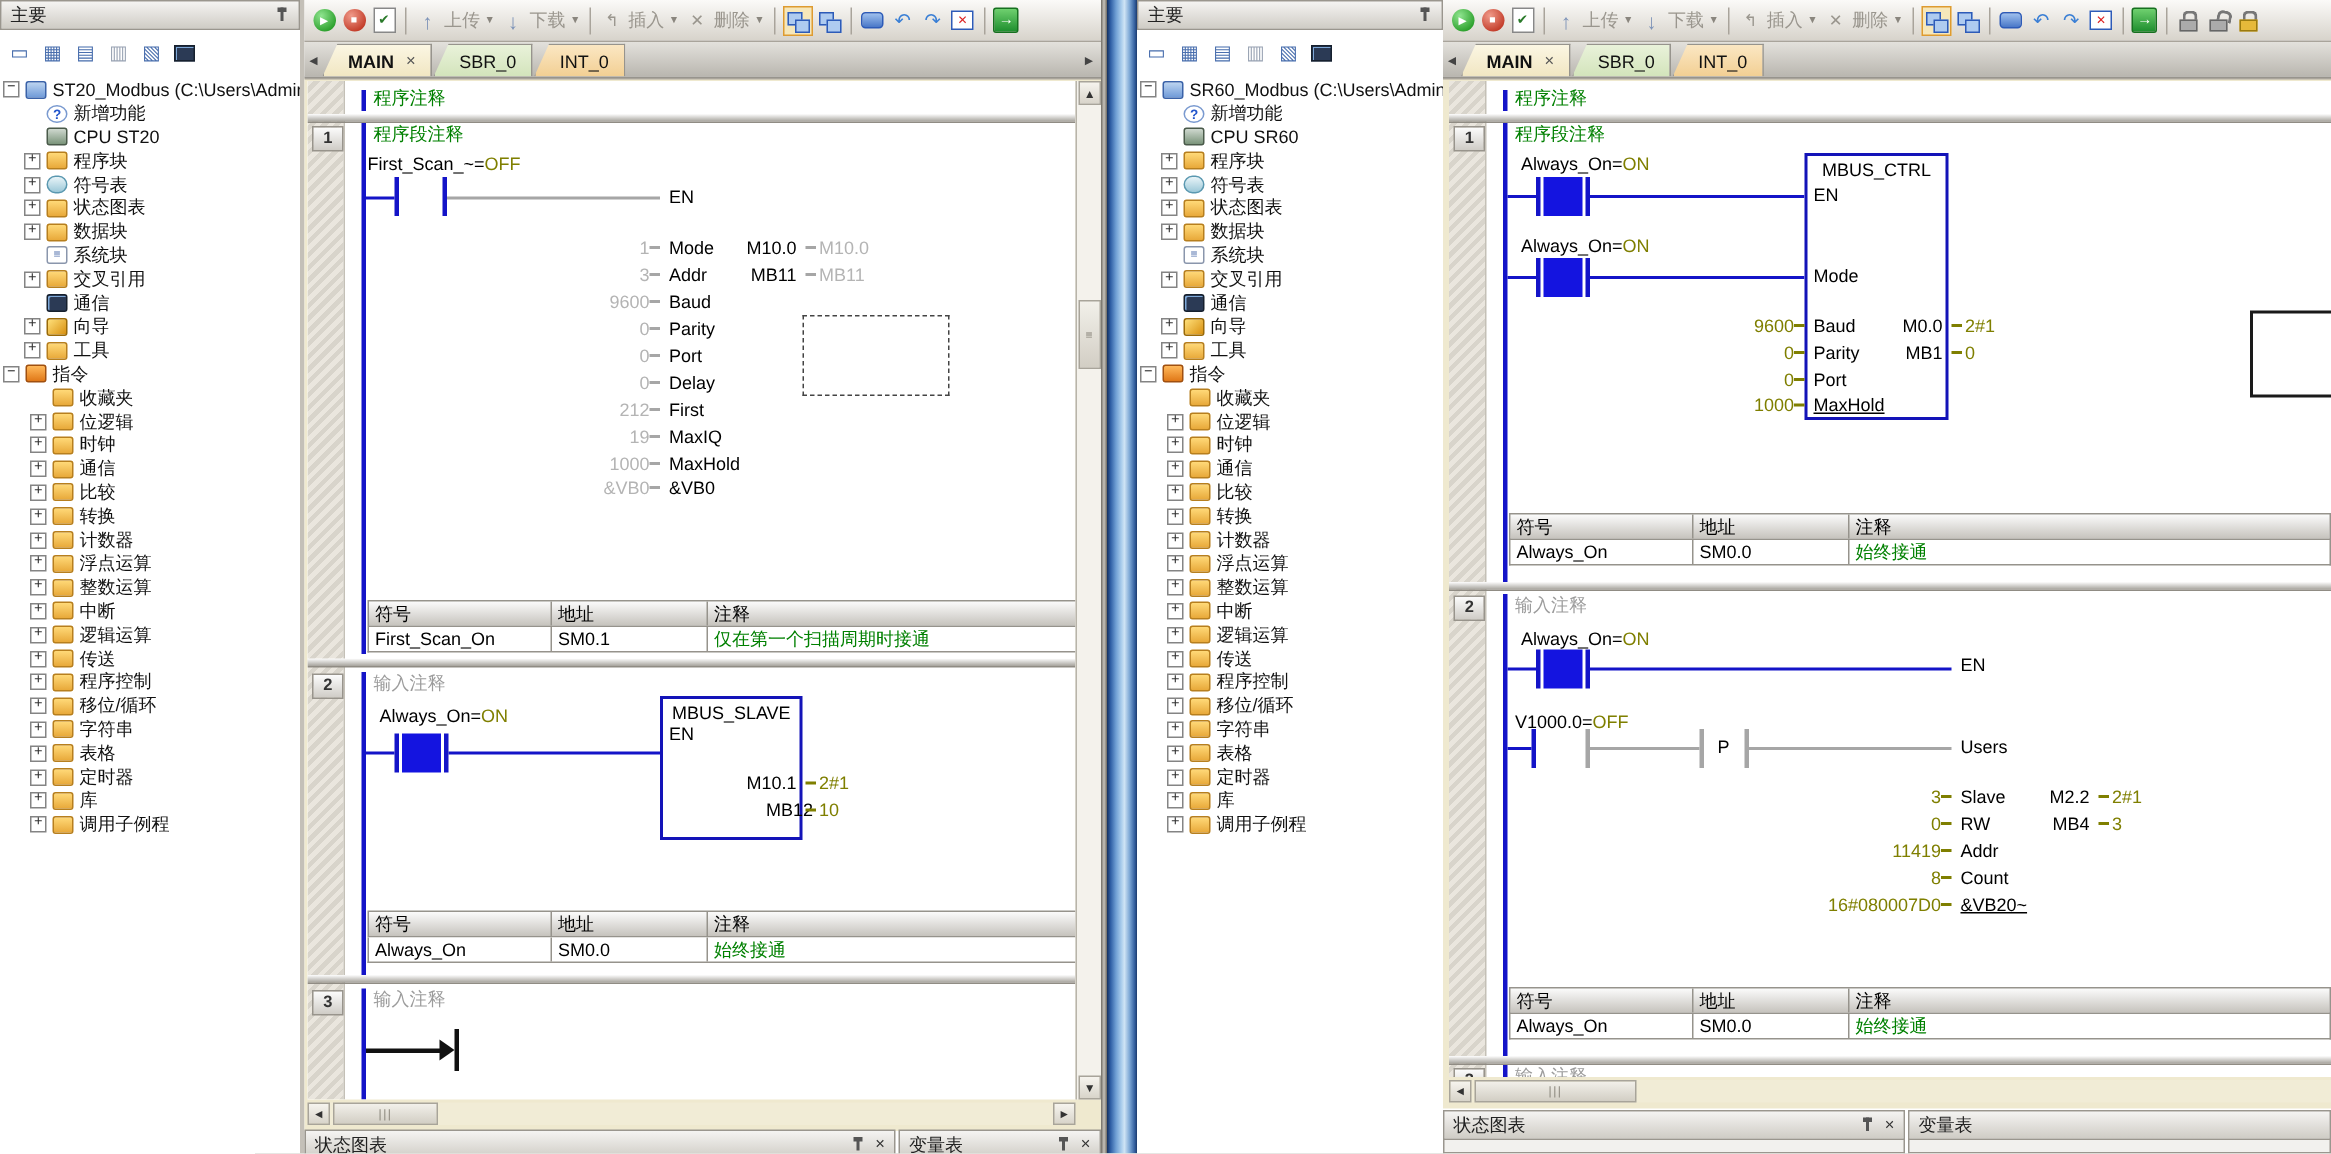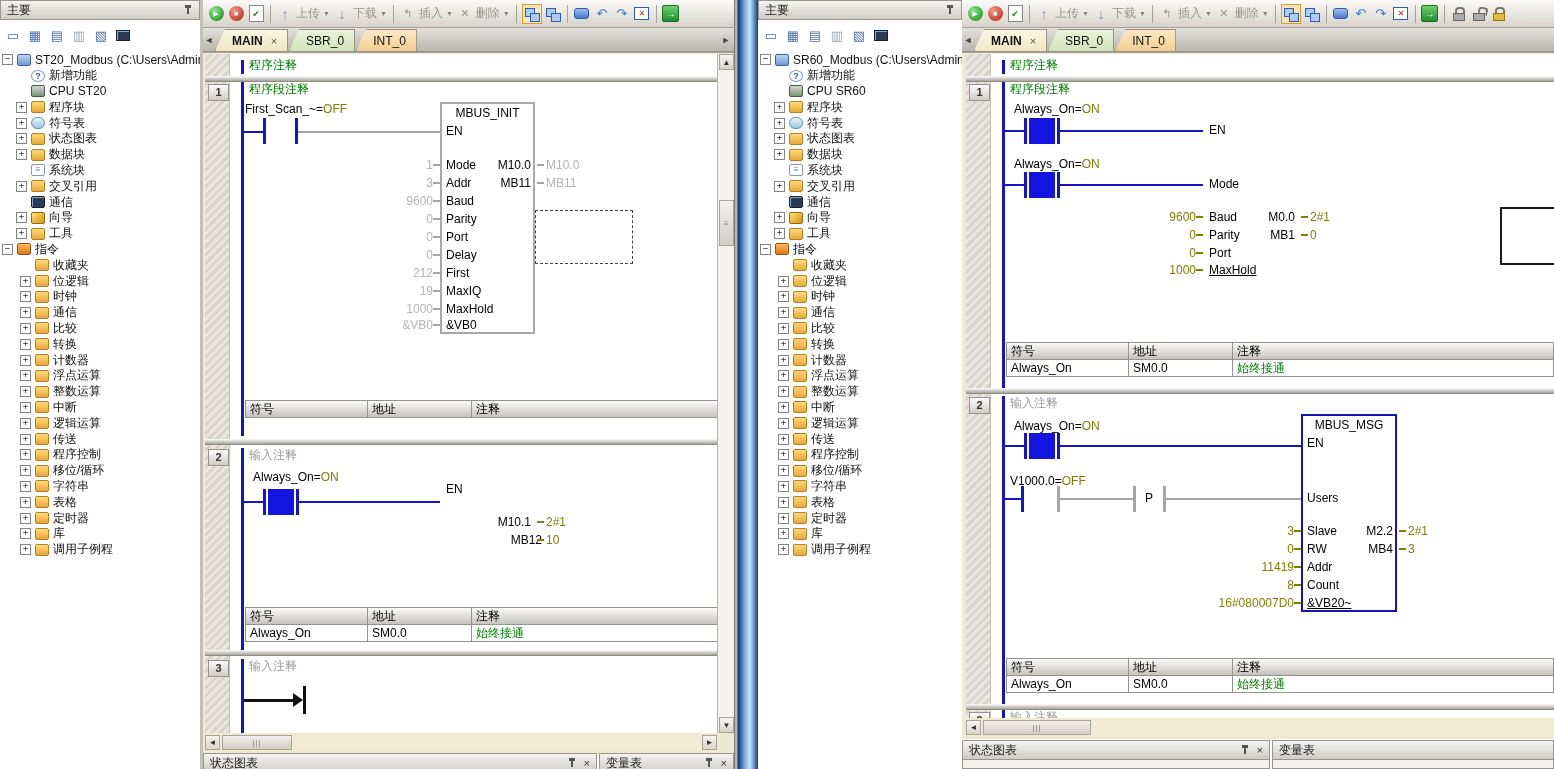--- a/index.html
+++ b/index.html
@@ -356,23 +356,20 @@
     <div class="sepb" style="top:22px"></div>
 
     <div class="netnum" style="top:30px">1</div>
     <div class="abs t12 grn" style="left:44px;top:28px">程序段注释</div>
     <div class="wb" style="left:36px;top:28px;width:3px;height:354px"></div>
     <div class="abs t12" style="left:40px;top:48px"><span class="k">First_Scan_~=</span><span class="v">OFF</span></div>
     <div class="wb" style="left:39px;top:77px;width:19px;height:2px"></div>
     <div class="wb" style="left:58px;top:64px;width:3px;height:26px"></div>
     <div class="wb" style="left:90px;top:64px;width:3px;height:26px"></div>
     <div class="wg" style="left:93px;top:77px;width:142px;height:2px"></div>
-    <div class="blk gy" style="left:235px;top:48px;width:95px;height:232px">
-      <div class="bt">MBUS_INIT</div>
-    </div>
     <div class="abs t12 k" style="left:241px;top:70px">EN</div>
 
     <div class="rv t12 gv" style="left:140px;top:104px;width:88px">1</div>
       <div class="wg" style="left:228px;top:110px;width:7px;height:2px"></div>
       <div class="abs t12 k" style="left:241px;top:104px">Mode</div>
       <div class="rv t12 k" style="left:250px;top:104px;width:76px">M10.0</div>
       <div class="wg" style="left:332px;top:110px;width:7px;height:2px"></div>
       <div class="abs t12 gv" style="left:341px;top:104px">M10.0</div>
     <div class="rv t12 gv" style="left:140px;top:122px;width:88px">3</div>
       <div class="wg" style="left:228px;top:128px;width:7px;height:2px"></div>
@@ -405,32 +402,40 @@
       <div class="wg" style="left:228px;top:270px;width:7px;height:2px"></div>
       <div class="abs t12 k" style="left:241px;top:264px">&amp;VB0</div>
     <div class="dash" style="left:330px;top:156px;width:96px;height:52px"></div>
 
     <div class="symt" style="left:40px;top:346px;width:474px">
       <div class="hrow">
           <div style="width:122px">符号</div>
           <div style="width:104px">地址</div>
           <div style="flex:1;border-right:none">注释</div>
         </div>
+      <div class="drow">
+          <div style="width:122px">First_Scan_On</div>
+          <div style="width:104px">SM0.1</div>
+          <div style="flex:1;border-right:none" class="grn">仅在第一个扫描周期时接通</div>
+        </div>
     </div>
     <div class="sepb" style="top:385px"></div>
 
     <div class="netnum" style="top:395px">2</div>
     <div class="abs t12 gc" style="left:44px;top:394px">输入注释</div>
     <div class="wb" style="left:36px;top:394px;width:3px;height:202px"></div>
     <div class="abs t12" style="left:48px;top:416px"><span class="k">Always_On=</span><span class="v">ON</span></div>
     <div class="wb" style="left:39px;top:447px;width:19px;height:2px"></div>
     <div class="wb" style="left:58px;top:435px;width:3px;height:26px"></div>
     <div class="fillc" style="left:63px;top:435px;width:26px;height:26px"></div>
     <div class="wb" style="left:91px;top:435px;width:3px;height:26px"></div>
     <div class="wb" style="left:94px;top:447px;width:141px;height:2px"></div>
+    <div class="blk" style="left:235px;top:410px;width:95px;height:96px">
+      <div class="bt">MBUS_SLAVE</div>
+    </div>
     <div class="abs t12 k" style="left:241px;top:428px">EN</div>
     <div class="rv t12 k" style="left:250px;top:461px;width:76px">M10.1</div>
       <div class="wg" style="left:332px;top:467px;width:7px;height:2px;background:#7f7f00"></div>
       <div class="abs t12 v" style="left:341px;top:461px">2#1</div>
     <div class="rv t12 k" style="left:261px;top:479px;width:76px">MB12</div>
       <div class="wg" style="left:332px;top:485px;width:7px;height:2px;background:#7f7f00"></div>
       <div class="abs t12 v" style="left:341px;top:479px">10</div>
 
     <div class="symt" style="left:40px;top:553px;width:474px">
       <div class="hrow">
@@ -760,20 +765,23 @@
     <div class="wb" style="left:58px;top:64px;width:3px;height:26px"></div>
     <div class="fillc" style="left:63px;top:64px;width:26px;height:26px"></div>
     <div class="wb" style="left:91px;top:64px;width:3px;height:26px"></div>
     <div class="wb" style="left:94px;top:76px;width:143px;height:2px"></div>
     <div class="abs t12" style="left:48px;top:103px"><span class="k">Always_On=</span><span class="v">ON</span></div>
     <div class="wb" style="left:39px;top:130px;width:19px;height:2px"></div>
     <div class="wb" style="left:58px;top:118px;width:3px;height:26px"></div>
     <div class="fillc" style="left:63px;top:118px;width:26px;height:26px"></div>
     <div class="wb" style="left:91px;top:118px;width:3px;height:26px"></div>
     <div class="wb" style="left:94px;top:130px;width:143px;height:2px"></div>
+    <div class="blk" style="left:237px;top:48px;width:96px;height:178px">
+      <div class="bt">MBUS_CTRL</div>
+    </div>
     <div class="abs t12 k" style="left:243px;top:69px">EN</div>
     <div class="abs t12 k" style="left:243px;top:123px">Mode</div>
     <div class="rv t12 v" style="left:150px;top:156px;width:80px">9600</div>
       <div class="wg" style="left:230px;top:162px;width:7px;height:2px;background:#7f7f00"></div>
       <div class="abs t12 k" style="left:243px;top:156px">Baud</div>
       <div class="rv t12 k" style="left:255px;top:156px;width:74px">M0.0</div>
       <div class="wg" style="left:335px;top:162px;width:7px;height:2px;background:#7f7f00"></div>
       <div class="abs t12 v" style="left:344px;top:156px">2#1</div>
     <div class="rv t12 v" style="left:150px;top:174px;width:80px">0</div>
       <div class="wg" style="left:230px;top:180px;width:7px;height:2px;background:#7f7f00"></div>
@@ -805,23 +813,20 @@
 
     <div class="netnum" style="top:343px">2</div>
     <div class="abs t12 gc" style="left:44px;top:342px">输入注释</div>
     <div class="wb" style="left:36px;top:342px;width:3px;height:308px"></div>
     <div class="abs t12" style="left:48px;top:365px"><span class="k">Always_On=</span><span class="v">ON</span></div>
     <div class="wb" style="left:39px;top:391px;width:19px;height:2px"></div>
     <div class="wb" style="left:58px;top:379px;width:3px;height:26px"></div>
     <div class="fillc" style="left:63px;top:379px;width:26px;height:26px"></div>
     <div class="wb" style="left:91px;top:379px;width:3px;height:26px"></div>
     <div class="wb" style="left:94px;top:391px;width:241px;height:2px"></div>
-    <div class="blk" style="left:335px;top:360px;width:96px;height:198px">
-      <div class="bt">MBUS_MSG</div>
-    </div>
     <div class="abs t12 k" style="left:341px;top:382px">EN</div>
 
     <div class="abs t12" style="left:44px;top:420px"><span class="k">V1000.0=</span><span class="v">OFF</span></div>
     <div class="wb" style="left:39px;top:444px;width:16px;height:2px"></div>
     <div class="wb" style="left:55px;top:432px;width:3px;height:26px"></div>
     <div class="wg" style="left:91px;top:432px;width:3px;height:26px"></div>
     <div class="wg" style="left:94px;top:444px;width:73px;height:2px"></div>
     <div class="wg" style="left:167px;top:432px;width:3px;height:26px"></div>
     <div class="abs t12 k" style="left:179px;top:437px">P</div>
     <div class="wg" style="left:197px;top:432px;width:3px;height:26px"></div>

